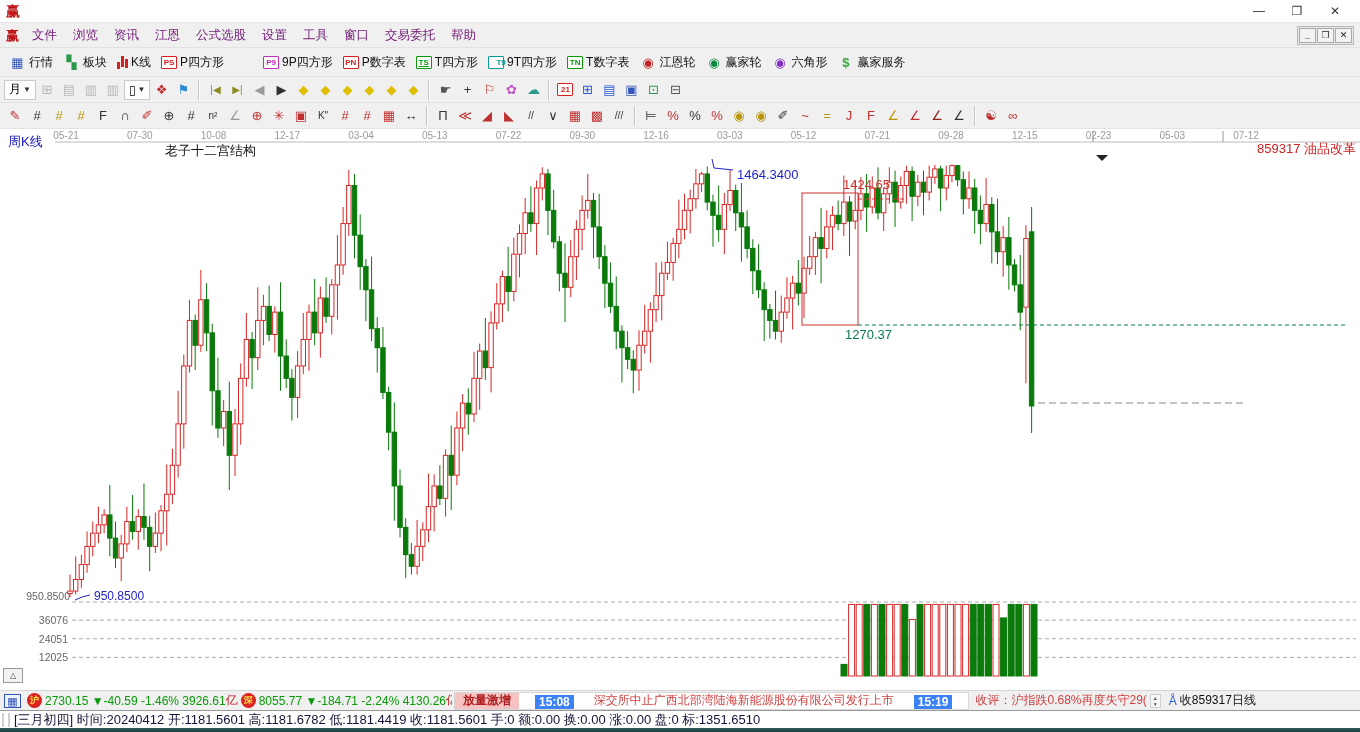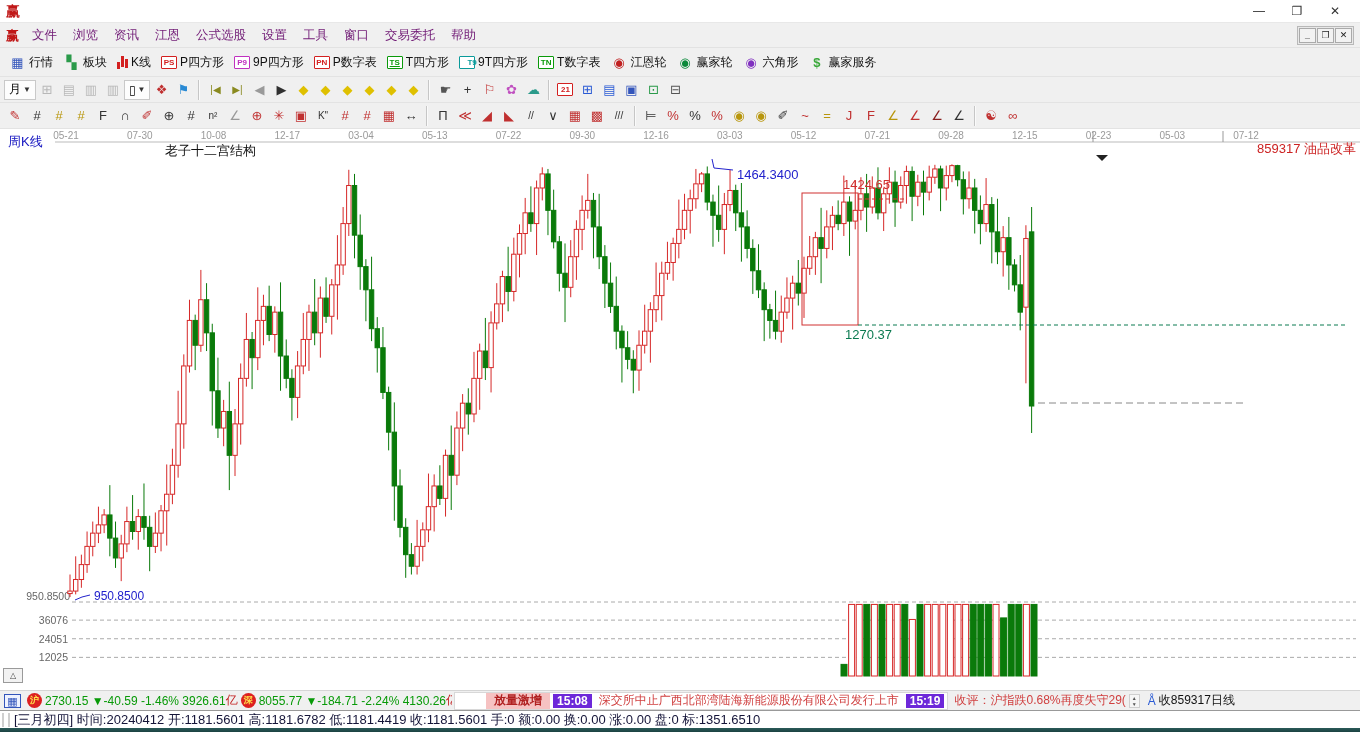--- a/index.html
+++ b/index.html
@@ -40,23 +40,23 @@
   .chart-wrap { flex:1 1 auto; position:relative; background:#fff; }
   .vol-toggle { position:absolute; left:3px; top:539px; width:20px; height:15px; background:#f2f2f2; border:1px solid #9a9a9a; font-size:8px; color:#444; display:flex; align-items:center; justify-content:center; }
 
   
   .statusbar { height:20px; flex:0 0 20px; background:#f0f0f0; border-top:1px solid #d5d5d5; display:flex; align-items:center; font-size:12px; overflow:hidden; white-space:nowrap; }
   .sb-grid-icon { width:17px; height:14px; margin:0 3px 0 4px; border:1px solid #3355bb; color:#3355bb; font-size:11px; line-height:12px; text-align:center; background:#eef2ff; }
   .sb-badge { width:15px; height:15px; border-radius:50%; background:#dd2020; color:#ffe34a; font-size:9px; font-weight:bold; display:flex; align-items:center; justify-content:center; margin:0 3px; flex:0 0 15px; }
   .idx { color:#089a08; }
   .yi { color:#c01818; }
   .yi.clipped { display:inline-block; max-width:6px; overflow:hidden; }
-  .ticker { display:flex; align-items:center; background:#fff; border:1px solid #d8d8d8; height:18px; margin-left:2px; overflow:hidden; flex:0 0 auto;padding-left:31px; }
+  .ticker { display:flex; align-items:flex-end; background:#fff; border:1px solid #d8d8d8; height:18px; margin-left:2px; overflow:hidden; flex:0 0 auto; }
   .alert { background:#f6c2c2; color:#b02020; padding:0 8px; font-weight:bold; }
-  .ttime { background:#6d28d9; color:#fff; padding:0 4px; margin:0 3px; font-weight:bold; }
+  .ttime { background:#3b82f6; color:#fff; padding:0 4px; margin:0 16px; font-weight:bold; }
   .news { color:#d04040; padding:0 4px; }
   .review { color:#d04040; margin-left:6px; }
   .spinner { display:flex; flex-direction:column; width:11px; margin-left:3px; border:1px solid #cfcfcf; background:#f6f6f6; }
   .spinner span { font-size:5px; line-height:6px; text-align:center; color:#555; }
   .ind-icon { color:#2a5ad4; font-size:12px; margin:0 3px 0 8px; }
   .daily { color:#111; }
 
   
   .infobar { height:18px; flex:0 0 18px; background:#fff; border-top:1px solid #999; display:flex; align-items:center; font-size:13px; color:#141438; white-space:pre; }
   .grip { width:8px; height:14px; margin:0 4px 0 2px; border-left:2px solid #cfcfcf; border-right:2px solid #cfcfcf; }
@@ -114,21 +114,21 @@
           <i style="height: 11px; margin-bottom: 2px;"></i>
           <i style="height: 9px; margin-bottom: 1px;"></i>
         </span>
         <span>K线</span>
       </div>
       <div class="tbtn">
         <span class="tbadge" style="color: rgb(211, 32, 32);">PS</span>
         <span>P四方形</span>
       </div>
       <div class="tbtn">
-        <span class="tbadge" style="color: rgb(192, 48, 192);">P9</span>
+        <span class="tbadge" style="color: rgb(192, 48, 192); margin-left: 29px;">P9</span>
         <span>9P四方形</span>
       </div>
       <div class="tbtn">
         <span class="tbadge" style="color: rgb(211, 32, 32);">PN</span>
         <span>P数字表</span>
       </div>
       <div class="tbtn">
         <span class="tbadge" style="color: rgb(10, 154, 10); text-decoration: underline;">TS</span>
         <span>T四方形</span>
       </div>

